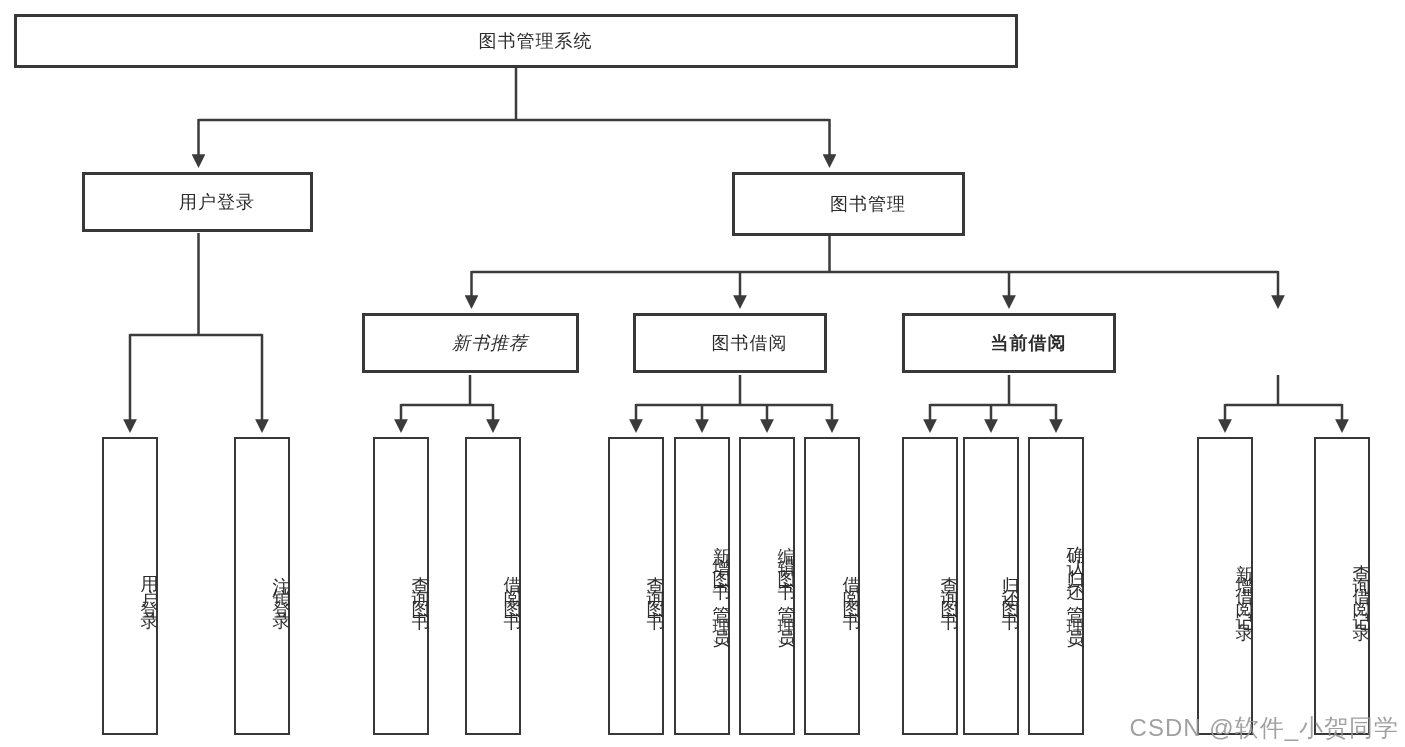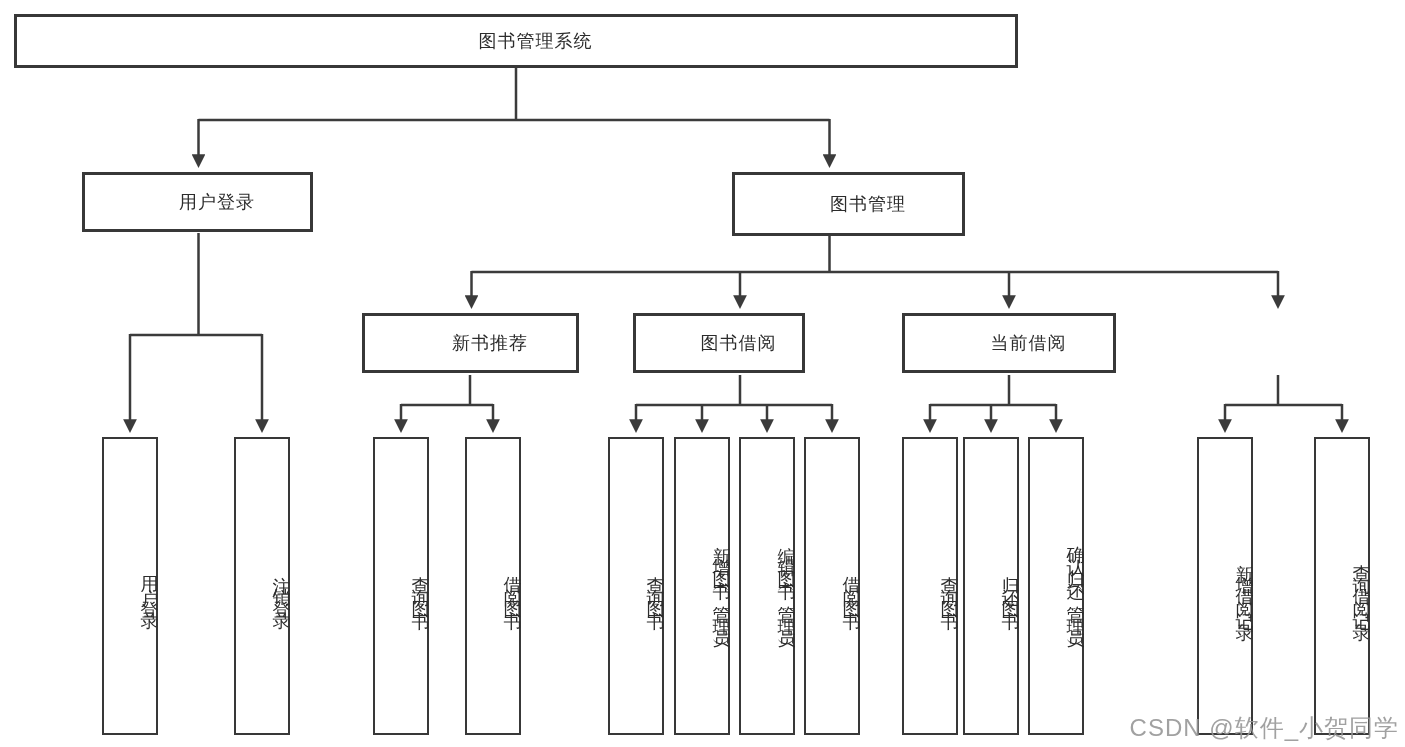--- a/index.html
+++ b/index.html
@@ -49,23 +49,23 @@
     text-orientation: mixed;
     letter-spacing: 12px;
     line-height: 1;
   }
   
   #n-root     { left: 14px;  top: 14px;  width: 1004px; height: 54px; }
   
   #n-user     { left: 82px;  top: 172px; width: 231px; height: 60px; }
   #n-bookmgmt { left: 732px; top: 172px; width: 233px; height: 64px; }
   
-  #n-newbook  { left: 362px;  top: 313px; width: 217px; height: 60px; }
-  #n-borrow   { left: 633px;  top: 313px; width: 172px; height: 60px; }
-  #n-current  { left: 902px;  top: 313px; width: 214px; height: 60px; }
+  #n-newbook  { left: 362px;  top: 313px; width: 217px; height: 60px; font-style: italic; }
+  #n-borrow   { left: 633px;  top: 313px; width: 194px; height: 60px; }
+  #n-current  { left: 902px;  top: 313px; width: 214px; height: 60px; font-weight: bold; }
   #n-records  { left: 1172px; top: 313px; width: 212px; height: 60px; }
   
   .node.leaf  { top: 437px; width: 56px; height: 298px; }
   #l-login    { left: 102px; }
   #l-logout   { left: 234px; }
   #l-q1       { left: 373px; }
   #l-b1       { left: 465px; }
   #l-q2       { left: 608px; }
   #l-add      { left: 674px; }
   #l-edit     { left: 739px; }

